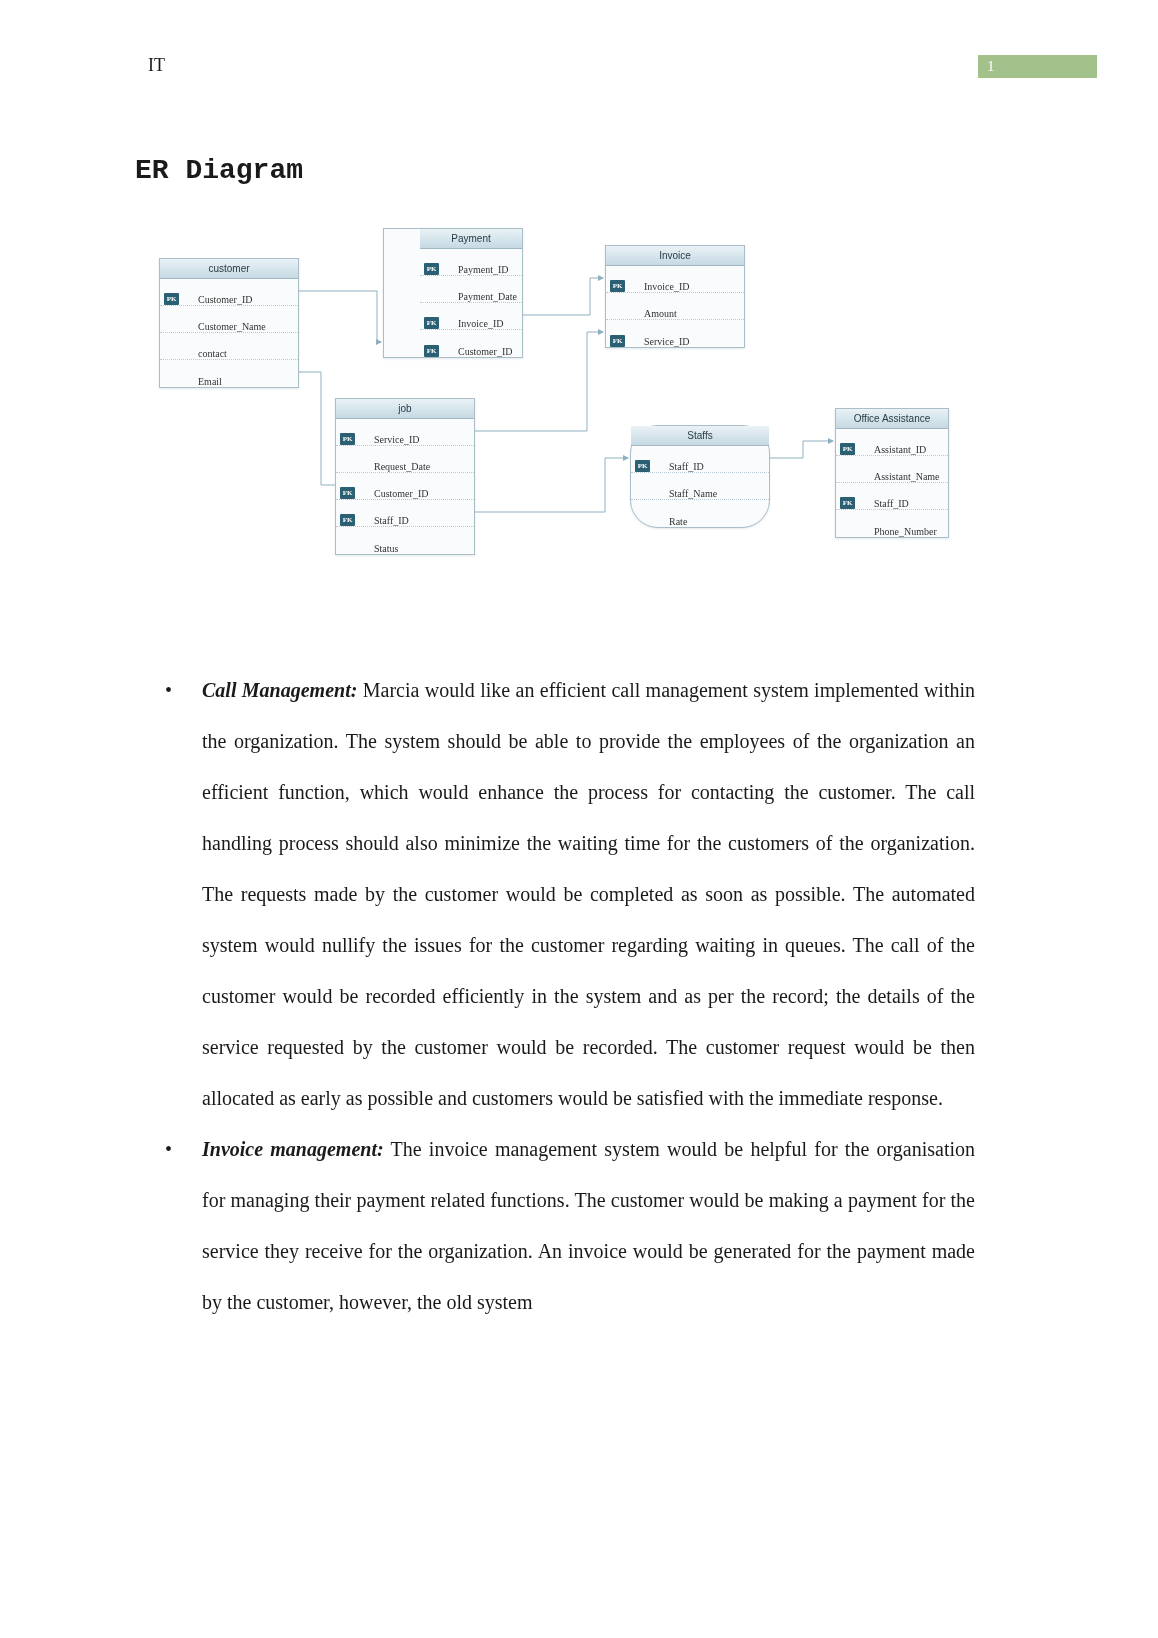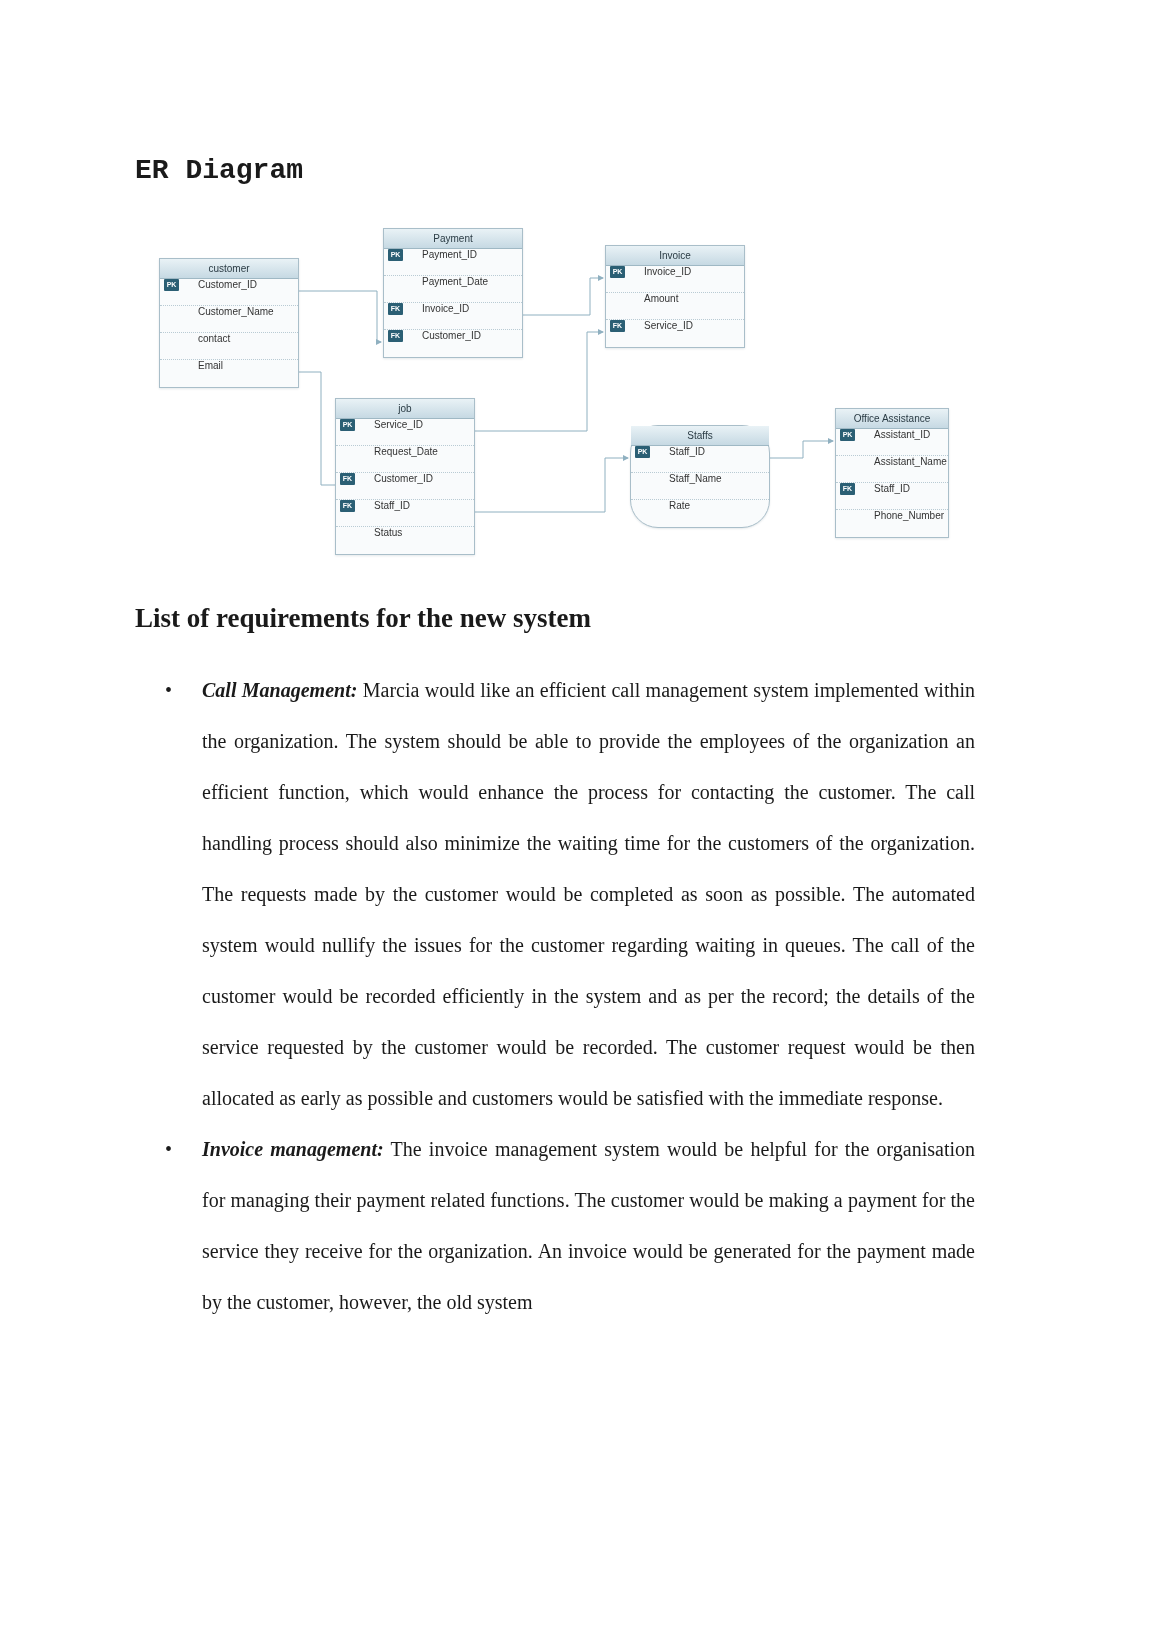--- a/index.html
+++ b/index.html
@@ -53,39 +53,40 @@
   .ent-head {
     height: 20px;
     background: linear-gradient(#e9f2f6, #c6d9e3);
     border-bottom: 1px solid #9fb8c4;
     font-size: 10px; color: #2a3b44;
     text-align: center; line-height: 20px;
     overflow: hidden; white-space: nowrap;
   }
   .ent-row {
     height: 27px;
-    display: flex; align-items: flex-start;
+    display: flex; align-items: flex-end;
     padding-left: 4px;
     border-bottom: 1px dotted #b9cbd4;
     font-size: 10px; color: #333;
     white-space: nowrap;
+    font-family: Liberation Serif, serif;
   }
   .ent-row:last-child { border-bottom: none; }
   .ent-row .key {
     width: 15px; height: 12px;
     font-size: 7px; font-weight: bold;
     color: #ffffff; text-align: center; line-height: 12px;
     flex: 0 0 15px;
   }
   .ent-row .key.has { background: var(--key-badge-teal, #2b5f74); border-radius: 1px; }
   .ent-row .fname { margin-left: 19px; }
   
   .ent-customer { left: 0;   top: 33;  }
   .ent-customer { left: 0px;   top: 33px; margin-left: 24px;  }
-  .ent-payment  { left: 248px; top: 3px;   }
+  .ent-payment  { left: 248px; top: 3px; padding-left: 36px;   }
   .ent-invoice  { left: 470px; top: 20px;  }
   .ent-job      { left: 200px; top: 173px; }
   .ent-staffs   { left: 495px; top: 200px; border-radius: 28px; }
   .ent-office   { left: 700px; top: 183px; width: 114px; }
   
   .req-list {
     position: absolute; top: 665px; left: 202px; width: 773px;
     list-style: none;
   }
   .req-item {
@@ -97,20 +98,24 @@
     position: absolute; left: -37px; top: 0;
     font-size: 20px;
   }
   .req-item .lead { font-weight: bold; font-style: italic; }
 </style>
 </head>
 <body>
 
 <div class="page">
 
+  <div class="page-header">
+    <span>IT</span>
+    <span class="page-num-badge">1</span>
+  </div>
 
   <h1 class="er-title">ER Diagram</h1>
 
   <div class="diagram">
     <svg class="connectors" viewBox="0 0 990 345" xmlns="http://www.w3.org/2000/svg">
       <defs>
         <marker id="arrow" markerWidth="7" markerHeight="7" refX="5" refY="3" orient="auto">
           <path d="M0,0 L6,3 L0,6 Z" fill="#8fb0c0"></path>
         </marker>
       </defs>
@@ -227,20 +232,19 @@
           <span class="key has">FK</span>
           <span class="fname">Staff_ID</span>
         </div>
         <div class="ent-row">
           <span class="key"></span>
           <span class="fname">Phone_Number</span>
         </div>
       </div>
   </div>
 
-  <h2 class="req-title">List of requirements for the new system</h2>
 
   <ul class="req-list">
       <li class="req-item"><span class="bullet">•</span><span class="lead">Call Management:</span> Marcia would like an efficient call management system implemented within the organization. The system should be able to provide the employees of the organization an efficient function, which would enhance the process for contacting the customer. The call handling process should also minimize the waiting time for the customers of the organization. The requests made by the customer would be completed as soon as possible. The automated system would nullify the issues for the customer regarding waiting in queues. The call of the customer would be recorded efficiently in the system and as per the record; the details of the service requested by the customer would be recorded. The customer request would be then allocated as early as possible and customers would be satisfied with the immediate response.</li>
       <li class="req-item"><span class="bullet">•</span><span class="lead">Invoice management:</span> The invoice management system would be helpful for the organisation for managing their payment related functions. The customer would be making a payment for the service they receive for the organization. An invoice would be generated for the payment made by the customer, however, the old system</li>
     </ul>
 
 </div>
 
 </body></html>

